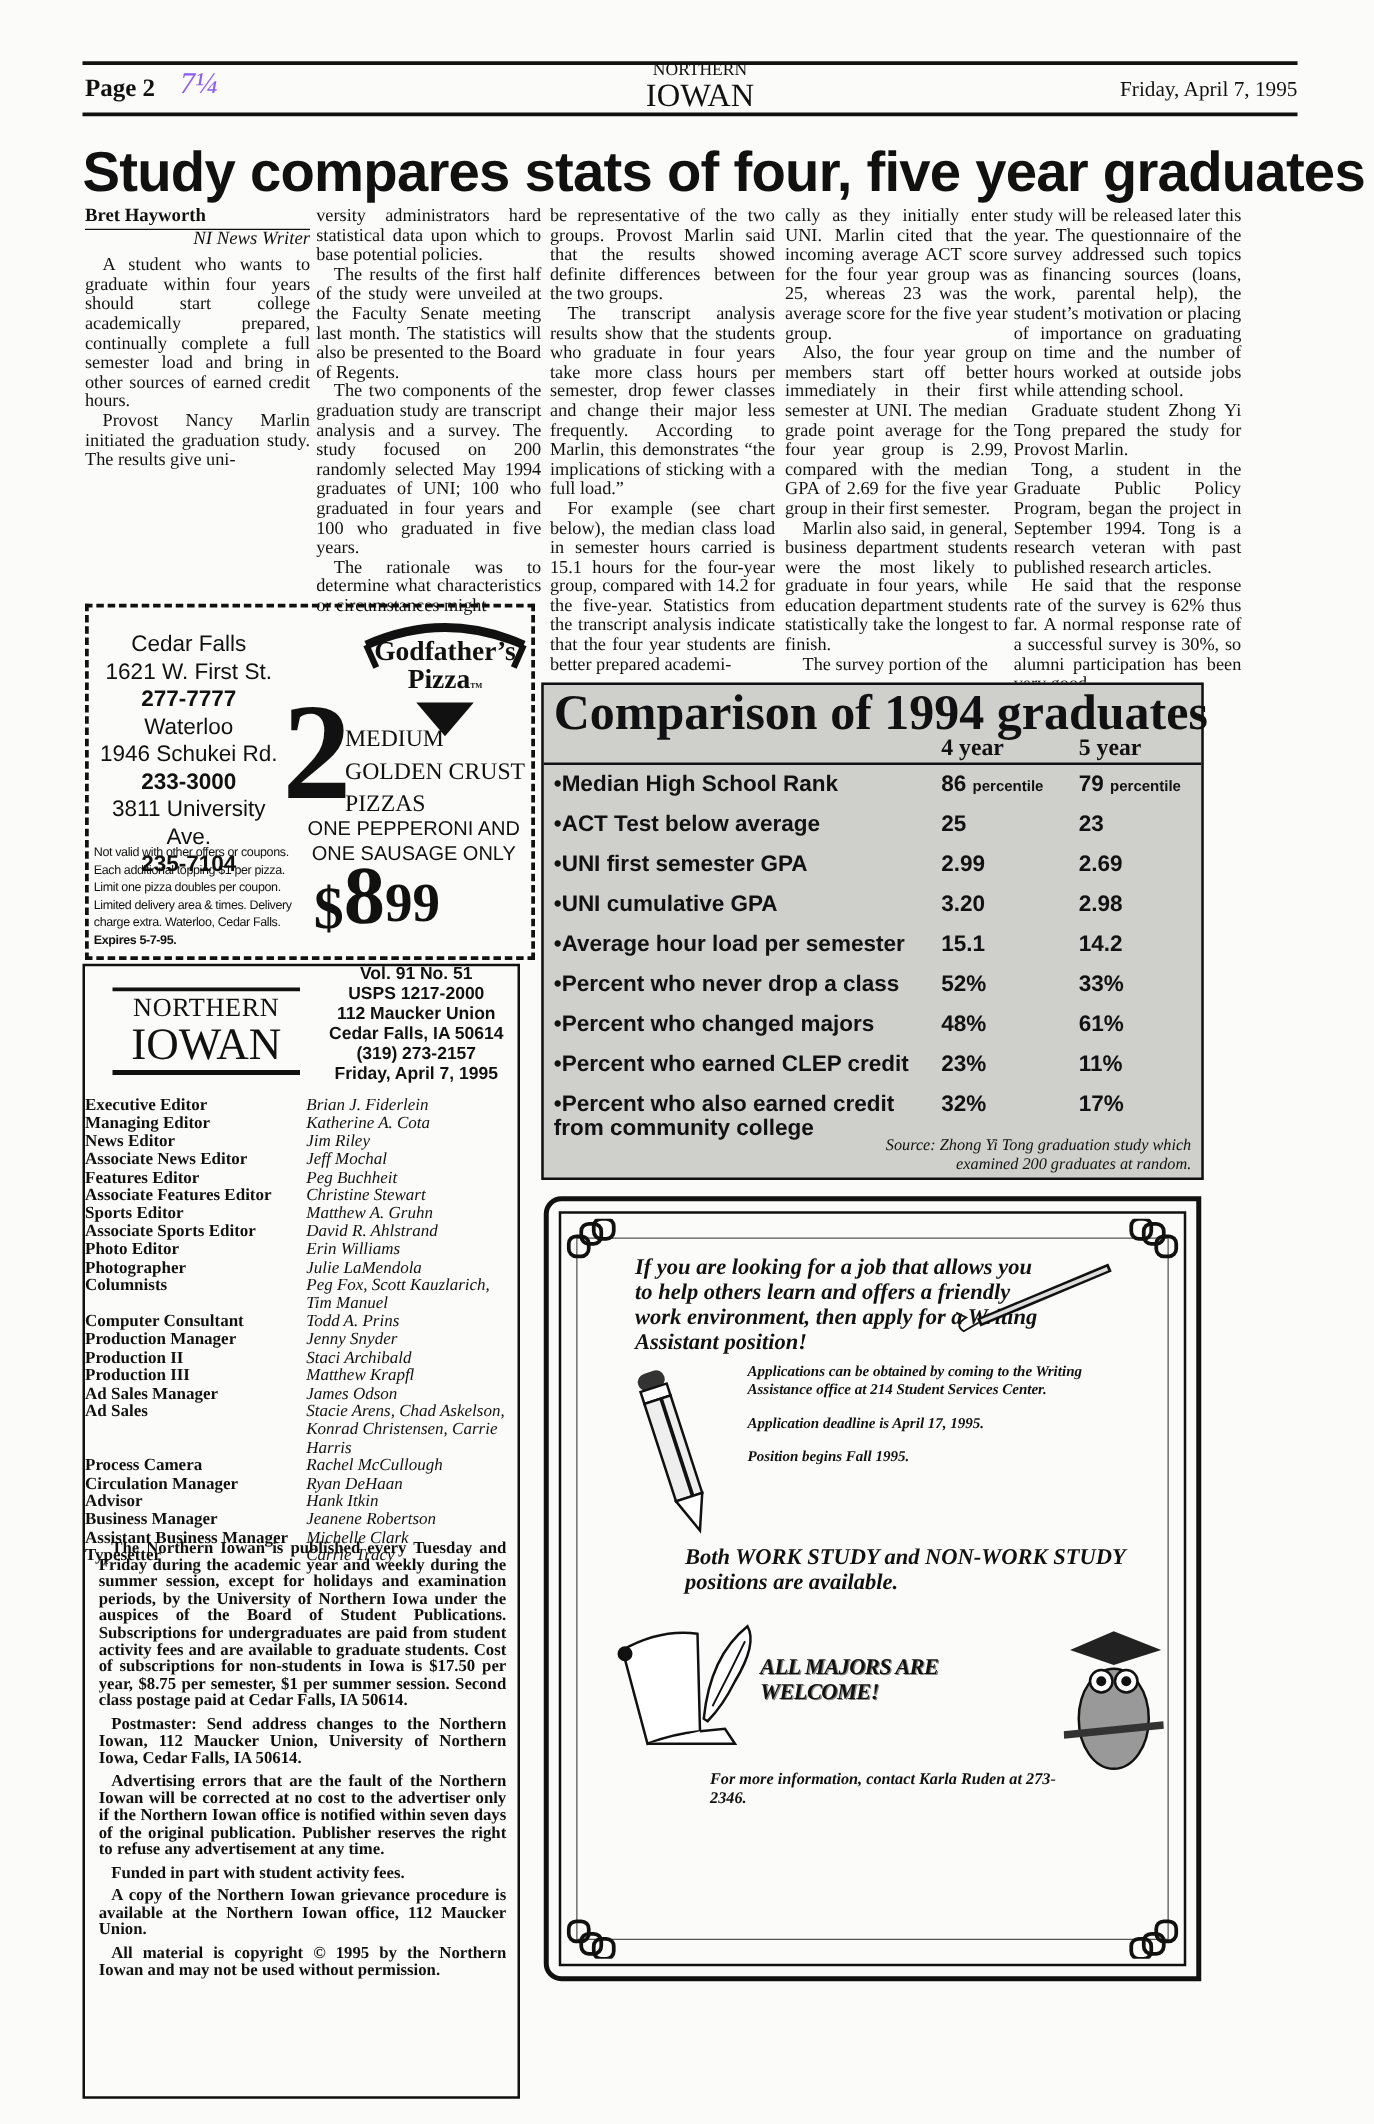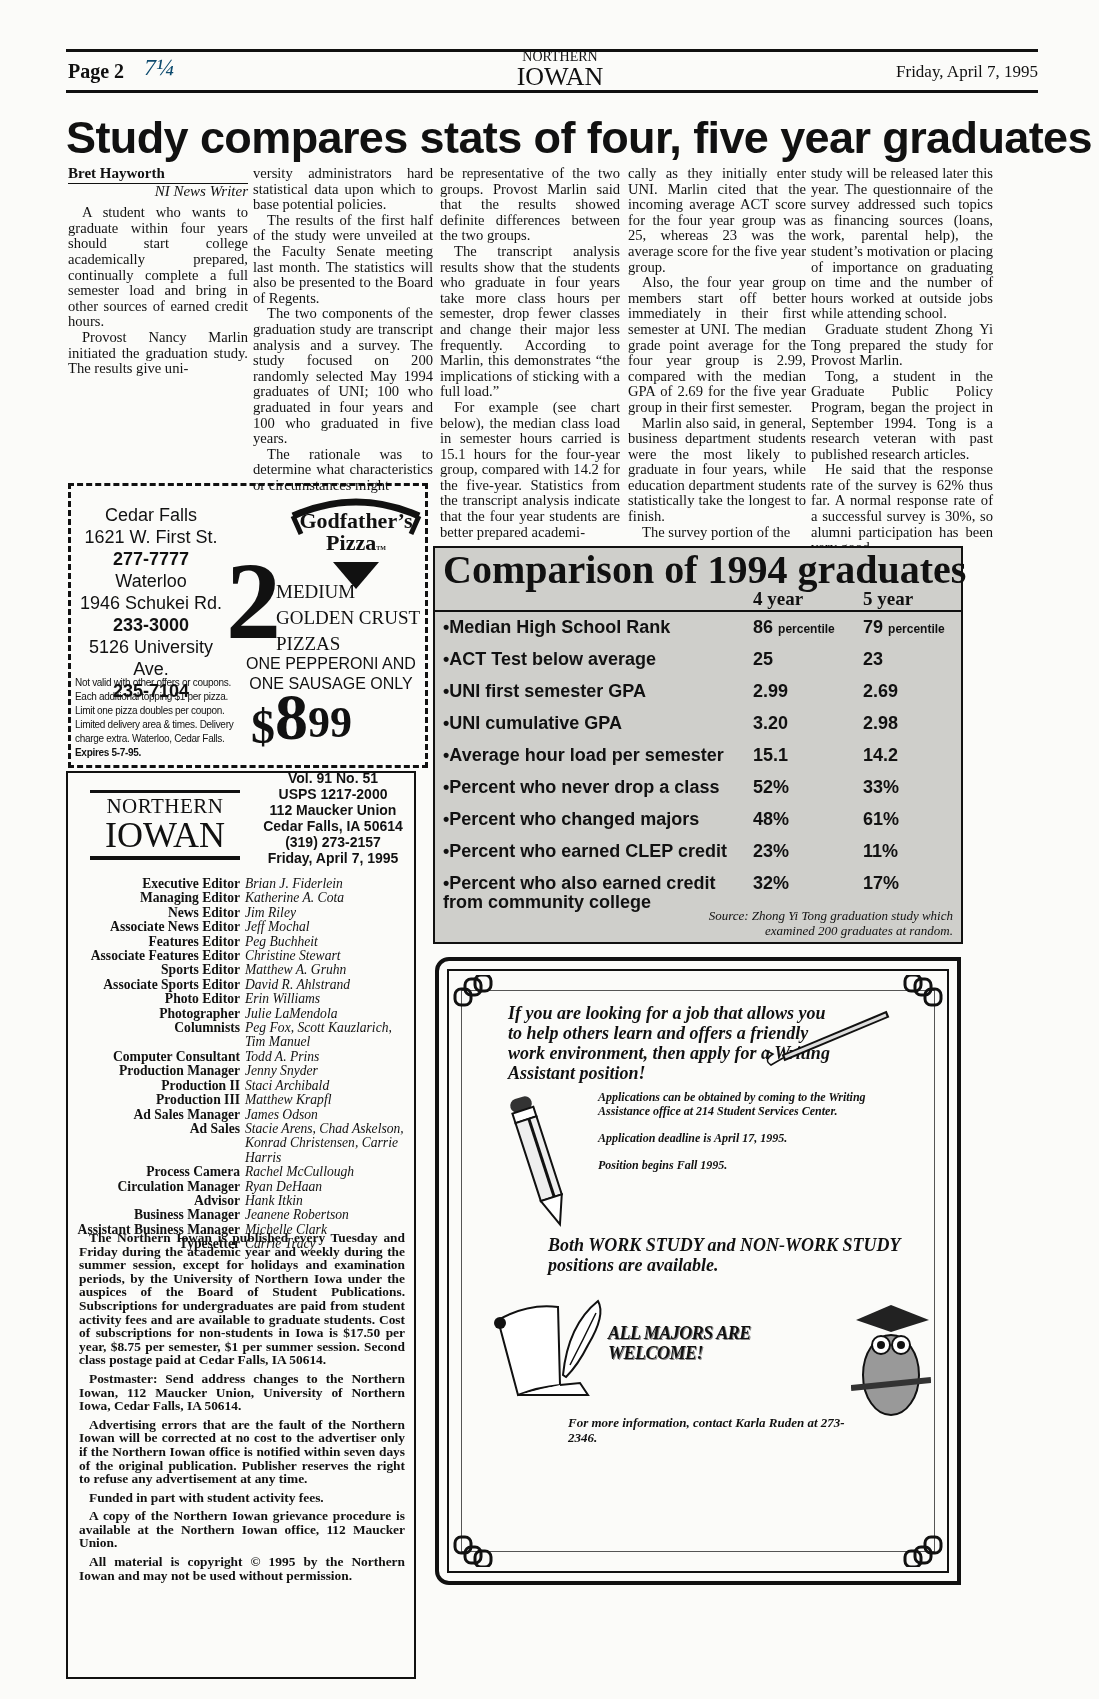--- a/index.html
+++ b/index.html
@@ -2,21 +2,21 @@
 <html><head>
 <meta charset="utf-8">
 <style>
   html, body { margin:0; padding:0; }
   body { width:1099px; height:1699px; background:#fbfbf9; color:#111; position:relative; overflow:hidden; font-family:"DejaVu Serif", serif; }
   .abs { position:absolute; }
   
   .rule-top { left:66px; top:49px; width:972px; height:3px; background:#111; }
   .rule-bot { left:66px; top:90px; width:972px; height:3px; background:#111; }
   .page-num { left:68px; top:60px; font-family:"Liberation Serif", serif; font-weight:bold; font-size:20px; }
-  .scrawl { left:144px; top:54px; font-family:"Liberation Serif", serif; font-style:italic; font-size:24px; color:#0c4a6e; }
+  .scrawl { left:144px; top:54px; font-family:"Liberation Serif", serif; font-style:italic; font-size:24px; color:#8b5cf6; }
   .mast { left:470px; top:50px; width:180px; text-align:center; font-family:"Liberation Serif", serif; line-height:1; }
   .mast .n { font-size:14px; display:block; }
   .mast .i { font-size:26px; display:block; }
   .date { right:61px; top:62px; font-family:"Liberation Serif", serif; font-size:17px; }
   .headline { left:66px; top:112px; width:972px; font-family:"Liberation Sans", sans-serif; font-weight:bold; font-size:45px; letter-spacing:-0.6px; white-space:nowrap; }
   
   .col { font-family:"Liberation Serif", serif; font-size:14.6px; line-height:15.6px; text-align:justify; }
   .col p { margin:0; text-indent:14px; }
   .col p.noind { text-indent:0; }
   .c1 { left:68px; top:166px; width:180px; }
@@ -40,21 +40,21 @@
   .pz-price .dol { font-size:48px; vertical-align:top; position:relative; top:10px; }
   
   .staff { left:66px; top:771px; width:350px; height:908px; border:2px solid #111; box-sizing:border-box; }
   .ni-logo { position:absolute; left:22px; top:14px; width:150px; text-align:center; font-family:"Liberation Serif", serif; line-height:1; }
   .ni-logo .bar { height:3px; background:#111; margin:3px 0; }
   .ni-logo .n { font-size:21px; display:block; letter-spacing:0.5px; }
   .ni-logo .i { font-size:36px; display:block; }
   .pubinfo { position:absolute; left:180px; top:-3px; width:170px; text-align:center; font-family:"Liberation Sans", sans-serif; font-weight:bold; font-size:14px; line-height:16px; }
   .mh { position:absolute; left:0; top:104px; width:346px; font-family:"Liberation Serif", serif; font-size:13.6px; line-height:14.4px; }
   .mh-row { display:flex; }
-  .mh-role { width:172px; text-align:right; font-weight:bold; padding-right:5px; flex:none; }
+  .mh-role { width:172px; text-align:left; font-weight:bold; padding-right:5px; flex:none; }
   .mh-name { font-style:italic; flex:1; }
   .legal { position:absolute; left:6px; top:453px; width:336px; font-family:"Liberation Serif", serif; font-weight:bold; font-size:13.4px; line-height:13.6px; text-align:justify; }
   .legal p { margin:5px; text-indent:10px; }
   
   .cmp { left:433px; top:546px; width:530px; height:398px; border:2px solid #111; background:#cfcfcb; box-sizing:border-box; }
   .cmp-title { position:absolute; left:8px; top:-2px; font-family:"Liberation Serif", serif; font-weight:bold; font-size:40px; white-space:nowrap; }
   .cmp-h { position:absolute; top:40px; font-family:"Liberation Serif", serif; font-weight:bold; font-size:19px; }
   .cmp-line { position:absolute; left:0; top:62px; width:526px; height:2px; background:#111; }
   .cmp-row { position:absolute; left:8px; width:515px; font-family:"Liberation Sans", sans-serif; font-weight:bold; font-size:18px; line-height:19px; }
   .cmp-row .lab { position:absolute; left:0; width:290px; }
@@ -122,21 +122,21 @@
 </div>
 
 <div class="abs pizza">
   <div class="pz-loc">
     <div>Cedar Falls</div>
     <div>1621 W. First St.</div>
     <div class="b">277-7777</div>
     <div>Waterloo</div>
     <div>1946 Schukei Rd.</div>
     <div class="b">233-3000</div>
-    <div>5126 University Ave.</div>
+    <div>3811 University Ave.</div>
     <div class="b">235-7104</div>
   </div>
   <div class="pz-fine">
     <div>Not valid with other offers or coupons.</div>
     <div>Each additional topping $1 per pizza.</div>
     <div>Limit one pizza doubles per coupon.</div>
     <div>Limited delivery area &amp; times. Delivery</div>
     <div>charge extra. Waterloo, Cedar Falls.</div>
     <div style="font-weight:bold">Expires 5-7-95.</div>
   </div>

